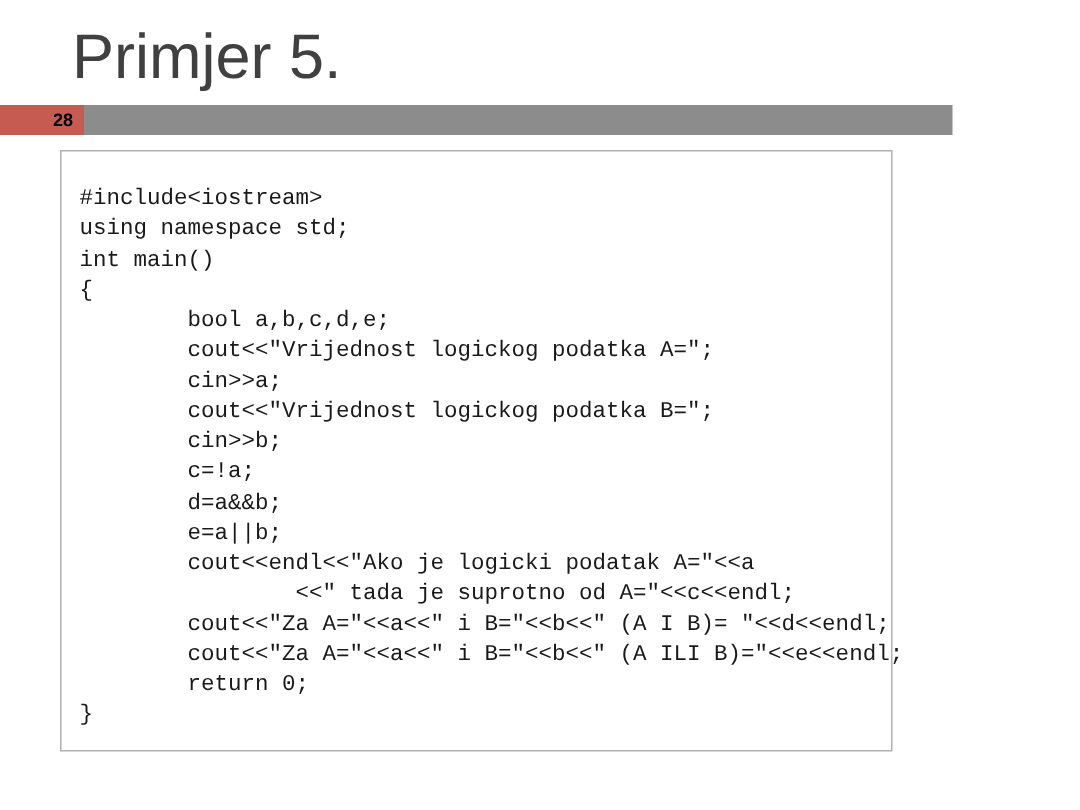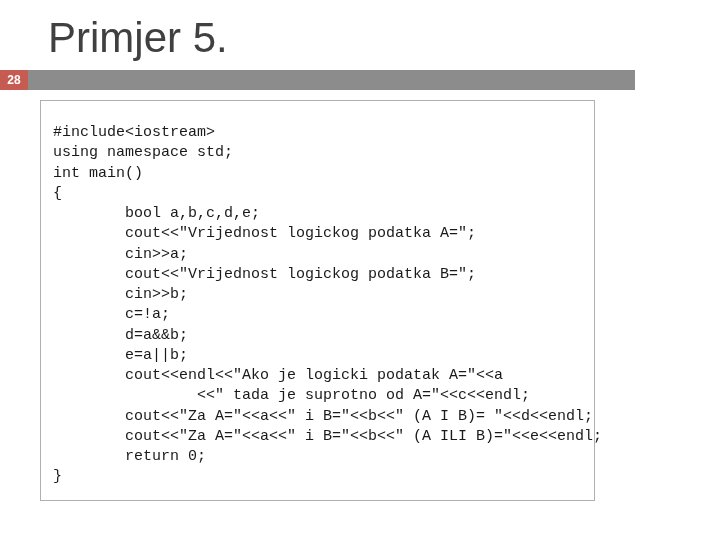--- a/index.html
+++ b/index.html
@@ -25,26 +25,27 @@
   }
   .bar {
     height: 20px;
     background: #8c8c8c;
     display: flex;
     align-items: stretch;
   }
   .badge {
     width: 28px;
     background: #c55b51;
-    color: #ffffff;
+    color: #000000;
     font-size: 12px;
     font-weight: bold;
     display: flex;
     align-items: center;
     justify-content: center;
+    padding-left: 28px;
   }
   .codebox {
     border: 1px solid #b0b0b0;
     margin: 10px 40px 0 40px;
     padding: 22px 12px 12px 12px;
     font-family: "Consolas", "Courier New", monospace;
     font-size: 15px;
     line-height: 1.35;
     white-space: pre;
     color: #1a1a1a;

